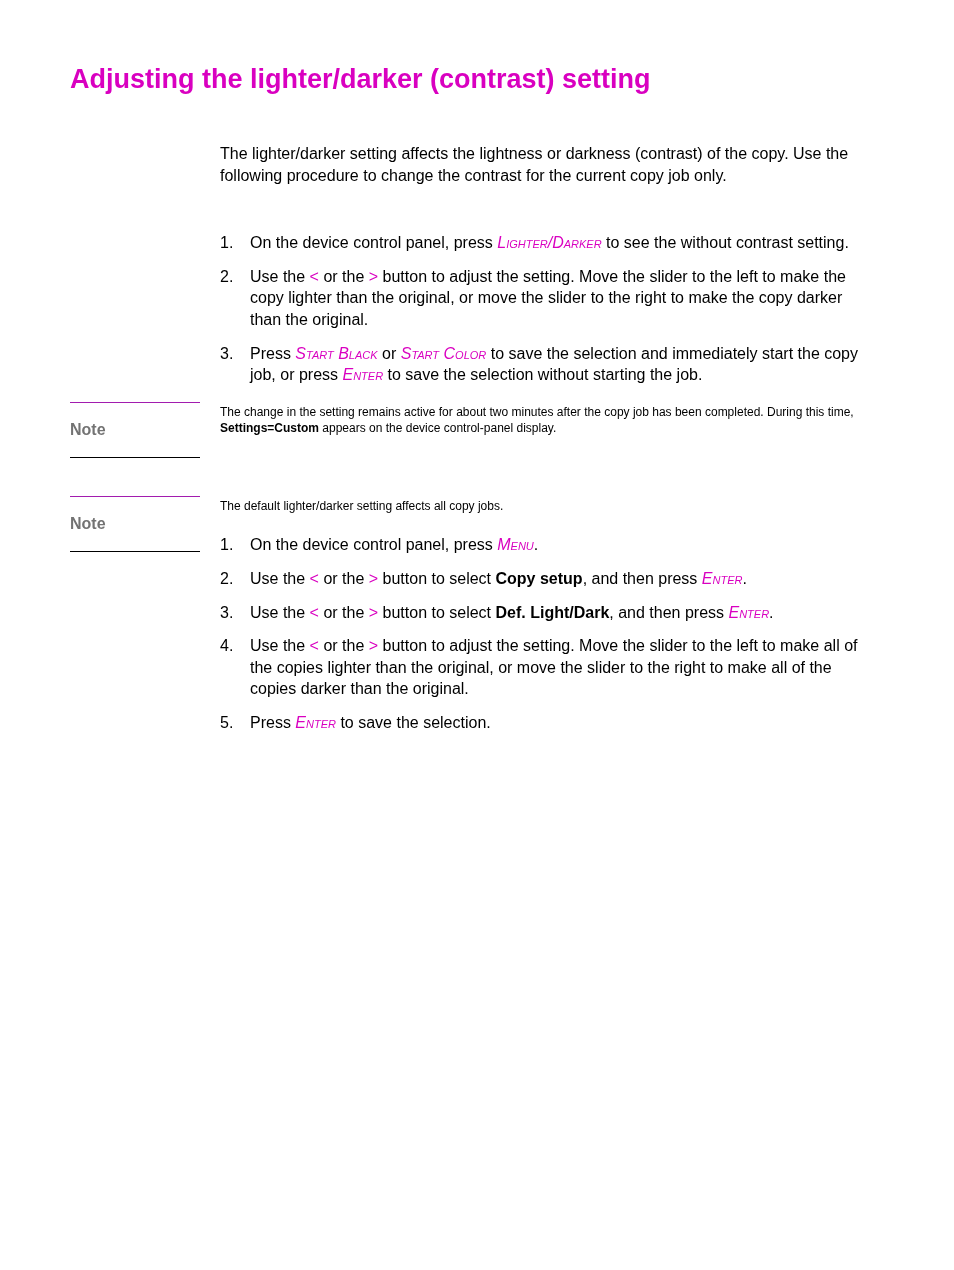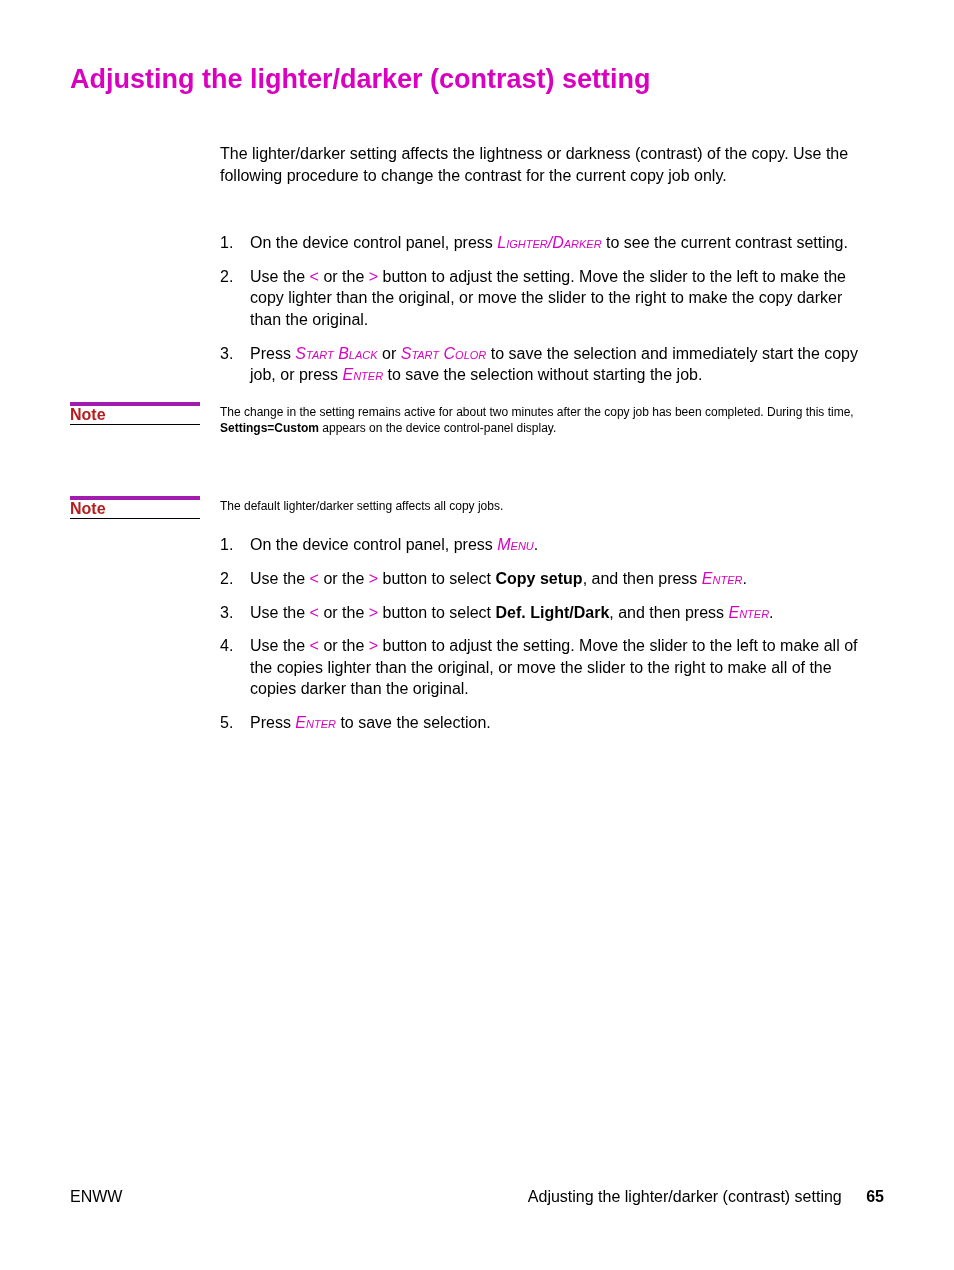--- a/index.html
+++ b/index.html
@@ -59,26 +59,26 @@
   .bold { font-weight: bold; }
   .note-block {
     position: relative;
     margin-bottom: 20px;
   }
   .note-label {
     position: absolute;
     left: -150px;
     top: 0;
     width: 130px;
-    color: #b91c1c;
+    color: #737373;
     font-weight: bold;
     font-size: 16px;
-    border-top: 4px solid #a21caf;
+    border-top: 1px solid #a21caf;
     border-bottom: 1px solid #000;
-    padding: 0 0;
+    padding: 18px 0;
   }
   .note-body {
     font-size: 12px;
     line-height: 1.35;
     padding-top: 2px;
   }
   .footer {
     position: absolute;
     bottom: 64px;
     left: 70px;
@@ -98,21 +98,21 @@
 <div class="page">
   <h1 class="page-title">Adjusting the lighter/darker (contrast) setting</h1>
 
   <div class="content-col">
     <p class="intro">The lighter/darker setting affects the lightness or darkness (contrast) of the copy. Use the following procedure to change the contrast for the current copy job only.</p>
 
 
     <ol>
       <li>
         <span class="num">1.</span>
-        <span>On the device control panel, press </span><span class="schar">Lighter/Darker</span><span> to see the current contrast setting.</span>
+        <span>On the device control panel, press </span><span class="schar">Lighter/Darker</span><span> to see the without contrast setting.</span>
       </li>
       <li>
         <span class="num">2.</span>
         <span>Use the </span><span class="sbtn">&lt;</span><span> or the </span><span class="sbtn">&gt;</span><span> button to adjust the setting. Move the slider to the left to make the copy lighter than the original, or move the slider to the right to make the copy darker than the original.</span>
       </li>
       <li>
         <span class="num">3.</span>
         <span>Press </span><span class="schar">Start Black</span><span> or </span><span class="schar">Start Color</span><span> to save the selection and immediately start the copy job, or press </span><span class="schar">Enter</span><span> to save the selection without starting the job.</span>
       </li>
     </ol>
@@ -149,20 +149,13 @@
         <span class="num">4.</span>
         <span>Use the </span><span class="sbtn">&lt;</span><span> or the </span><span class="sbtn">&gt;</span><span> button to adjust the setting. Move the slider to the left to make all of the copies lighter than the original, or move the slider to the right to make all of the copies darker than the original.</span>
       </li>
       <li>
         <span class="num">5.</span>
         <span>Press </span><span class="schar">Enter</span><span> to save the selection.</span>
       </li>
     </ol>
   </div>
 
-  <div class="footer">
-    <span>ENWW</span>
-    <span class="footer-right">
-      <span>Adjusting the lighter/darker (contrast) setting</span>
-      <span class="page-num">65</span>
-    </span>
-  </div>
 </div>
 
 </body></html>

